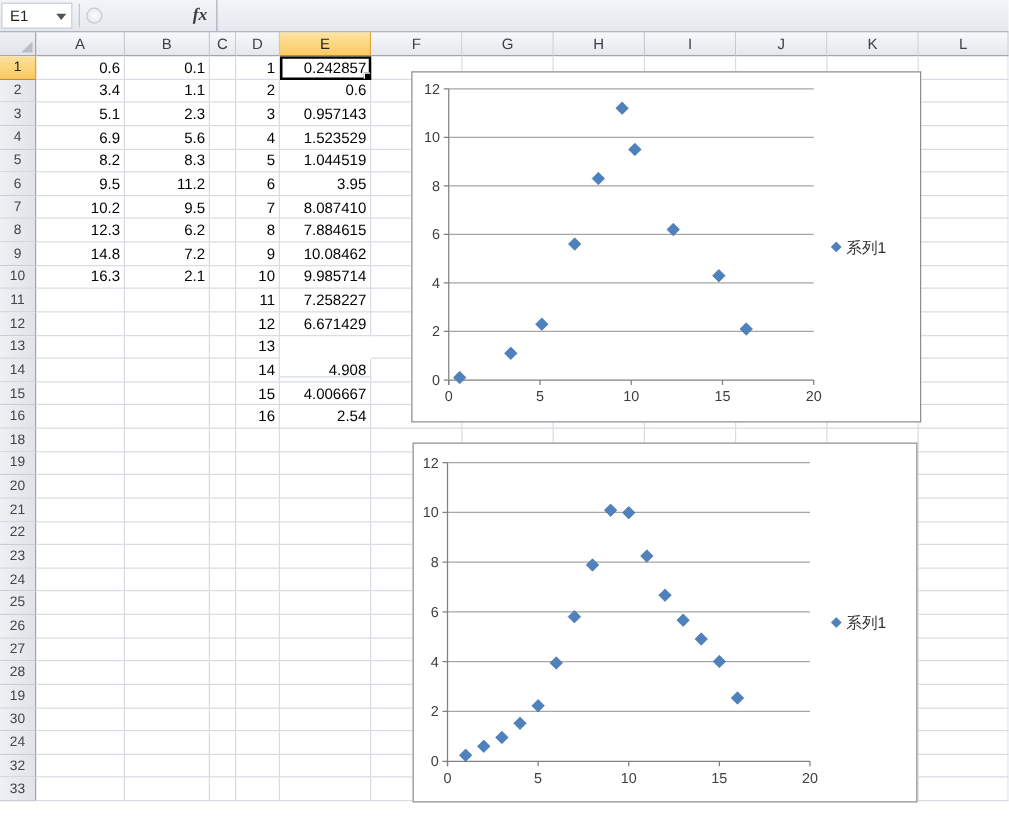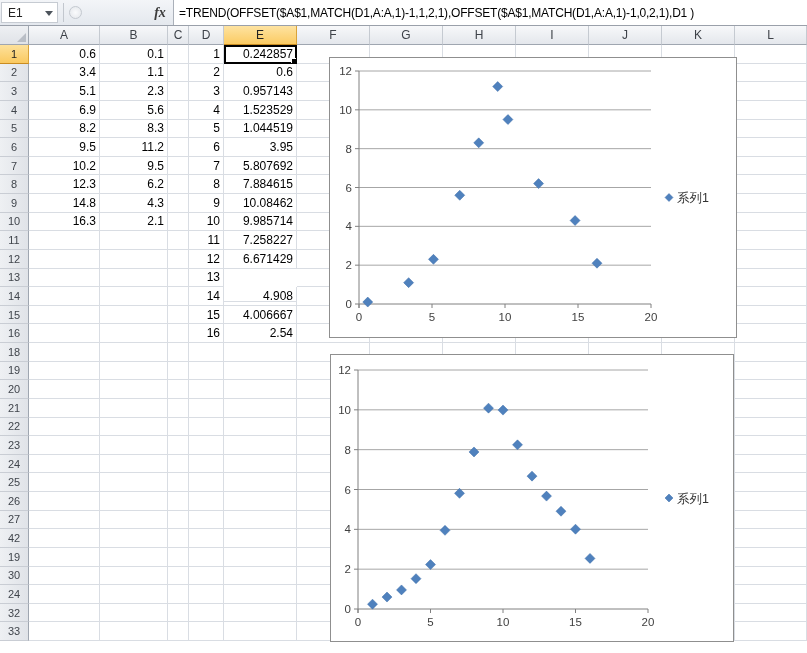--- a/index.html
+++ b/index.html
@@ -64,23 +64,20 @@
 
   <div class="formula-bar">
     <div class="name-box">
       <span>E1</span>
       <span class="nb-arrow"></span>
     </div>
     <div class="fb-divider"></div>
     <div class="fb-circle"></div>
     <div class="fx">fx</div>
     <div class="fb-divider2"></div>
-    <div class="formula-input">
-      <span>=TREND(OFFSET($A$1,MATCH(D1,A:A,1)-1,1,2,1),OFFSET($A$1,MATCH(D1,A:A,1)-1,0,2,1),D1 )</span>
-    </div>
   </div>
 
   <div class="col-headers">
     <div class="corner"></div>
   <div class="colh" style="width: 71px;">A</div>
       <div class="colh" style="width: 68px;">B</div>
       <div class="colh" style="width: 21px;">C</div>
       <div class="colh" style="width: 35px;">D</div>
       <div class="colh sel" style="width: 73px;">E</div>
       <div class="colh" style="width: 73px;">F</div>
@@ -182,21 +179,21 @@
         <div class="cell" style="width: 73px;"></div>
         <div class="cell" style="width: 73px;"></div>
         <div class="cell" style="width: 72px;"></div>
       </div>
       <div class="row" style="height: 18.63px;">
         <div class="rowh">7</div>
         <div class="cell" style="width: 71px;">10.2</div>
         <div class="cell" style="width: 68px;">9.5</div>
         <div class="cell" style="width: 21px;"></div>
         <div class="cell" style="width: 35px;">7</div>
-        <div class="cell" style="width: 73px;">5.807692</div>
+        <div class="cell" style="width: 73px;">8.087410</div>
         <div class="cell" style="width: 73px;"></div>
         <div class="cell" style="width: 73px;"></div>
         <div class="cell" style="width: 73px;"></div>
         <div class="cell" style="width: 73px;"></div>
         <div class="cell" style="width: 73px;"></div>
         <div class="cell" style="width: 73px;"></div>
         <div class="cell" style="width: 72px;"></div>
       </div>
       <div class="row" style="height: 18.63px;">
         <div class="rowh">8</div>
@@ -209,21 +206,21 @@
         <div class="cell" style="width: 73px;"></div>
         <div class="cell" style="width: 73px;"></div>
         <div class="cell" style="width: 73px;"></div>
         <div class="cell" style="width: 73px;"></div>
         <div class="cell" style="width: 73px;"></div>
         <div class="cell" style="width: 72px;"></div>
       </div>
       <div class="row" style="height: 18.63px;">
         <div class="rowh">9</div>
         <div class="cell" style="width: 71px;">14.8</div>
-        <div class="cell" style="width: 68px;">4.3</div>
+        <div class="cell" style="width: 68px;">7.2</div>
         <div class="cell" style="width: 21px;"></div>
         <div class="cell" style="width: 35px;">9</div>
         <div class="cell" style="width: 73px;">10.08462</div>
         <div class="cell" style="width: 73px;"></div>
         <div class="cell" style="width: 73px;"></div>
         <div class="cell" style="width: 73px;"></div>
         <div class="cell" style="width: 73px;"></div>
         <div class="cell" style="width: 73px;"></div>
         <div class="cell" style="width: 73px;"></div>
         <div class="cell" style="width: 72px;"></div>
@@ -477,21 +474,21 @@
         <div class="cell" style="width: 73px;"></div>
         <div class="cell" style="width: 73px;"></div>
         <div class="cell" style="width: 73px;"></div>
         <div class="cell" style="width: 73px;"></div>
         <div class="cell" style="width: 73px;"></div>
         <div class="cell" style="width: 73px;"></div>
         <div class="cell" style="width: 73px;"></div>
         <div class="cell" style="width: 72px;"></div>
       </div>
       <div class="row" style="height: 18.63px;">
-        <div class="rowh">42</div>
+        <div class="rowh">28</div>
         <div class="cell" style="width: 71px;"></div>
         <div class="cell" style="width: 68px;"></div>
         <div class="cell" style="width: 21px;"></div>
         <div class="cell" style="width: 35px;"></div>
         <div class="cell" style="width: 73px;"></div>
         <div class="cell" style="width: 73px;"></div>
         <div class="cell" style="width: 73px;"></div>
         <div class="cell" style="width: 73px;"></div>
         <div class="cell" style="width: 73px;"></div>
         <div class="cell" style="width: 73px;"></div>

